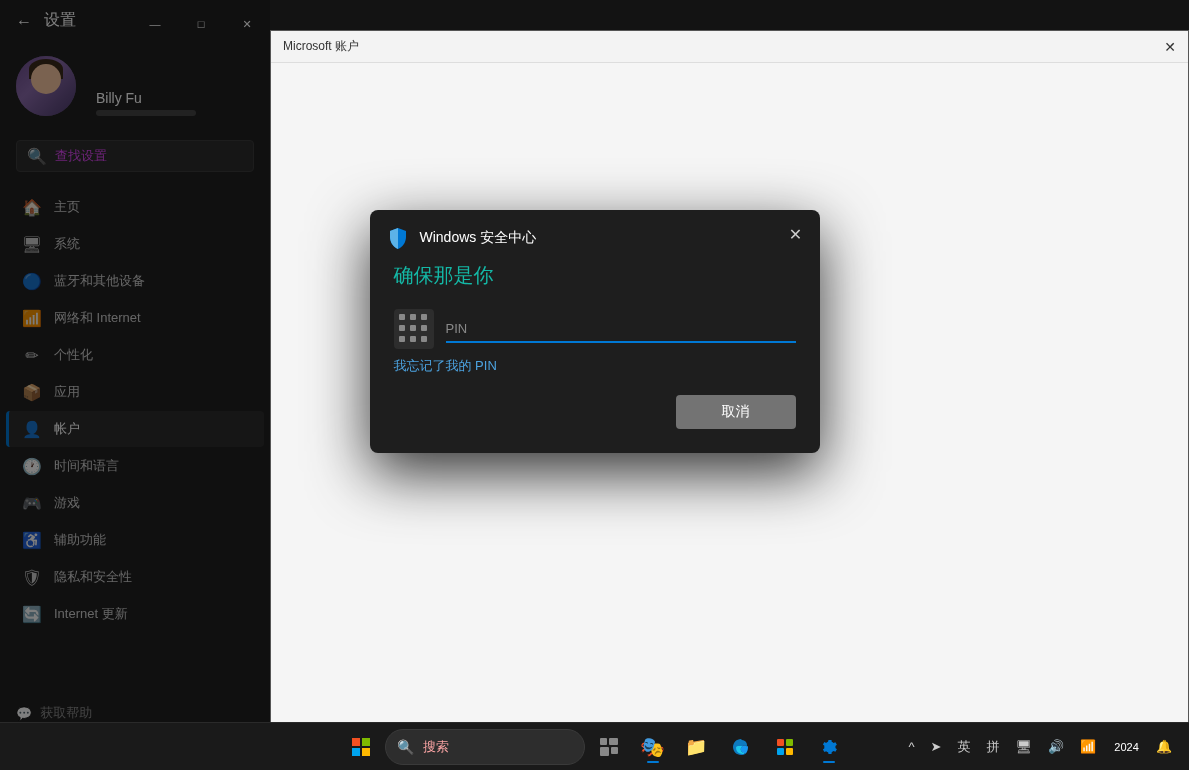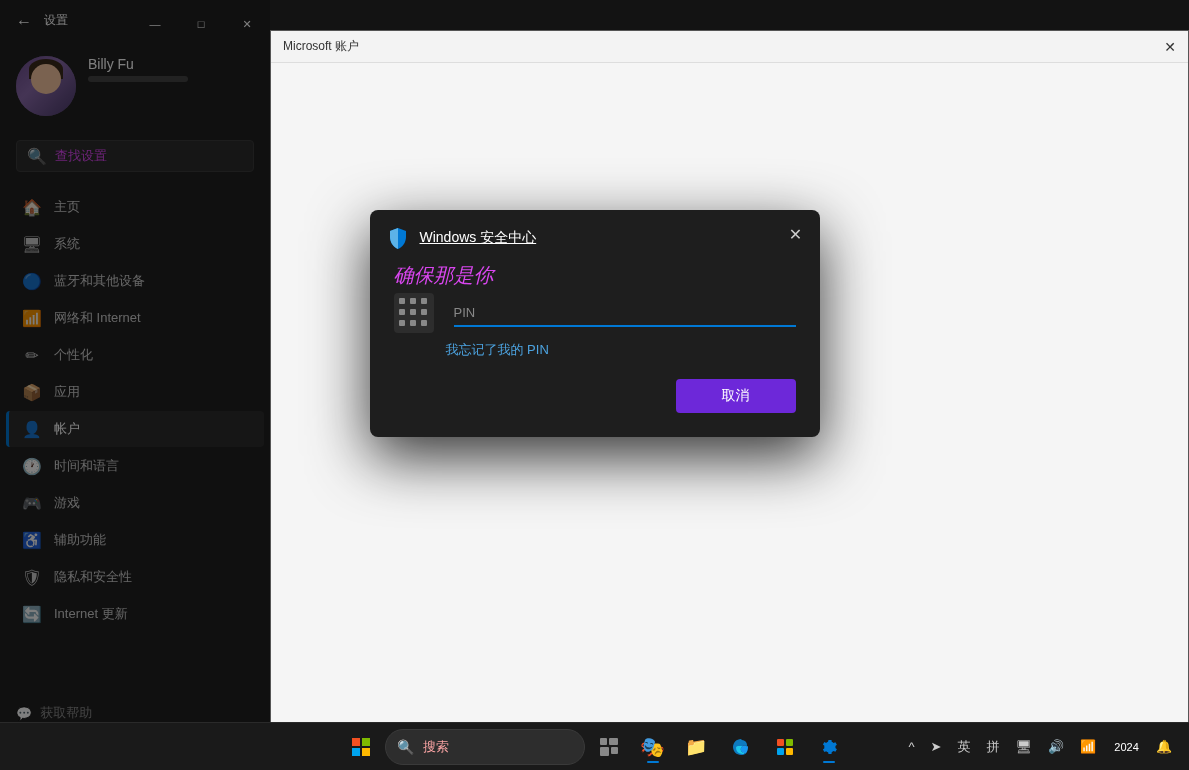--- a/index.html
+++ b/index.html
@@ -34,21 +34,21 @@
     }
 
     .title-bar-back {
       color: #fff;
       font-size: 16px;
       cursor: pointer;
     }
 
     .title-bar-title {
       color: #fff;
-      font-size: 12px;
+      font-size: 16px;
     }
 
     .window-controls {
       position: absolute;
       top: 8px;
       right: 0;
       display: flex;
       gap: 0;
     }
 
@@ -61,23 +61,23 @@
       color: #fff;
       font-size: 11px;
       cursor: pointer;
       background: transparent;
       border: none;
     }
 
     
     .user-profile {
       display: flex;
-      align-items: flex-start;
+      align-items: flex-end;
       padding: 16px 16px;
-      gap: 12px;
+      gap: 20px;
     }
 
     .avatar {
       width: 60px;
       height: 60px;
       border-radius: 50%;
       background: #5a4a6a;
       overflow: hidden;
       flex-shrink: 0;
       display: flex;
@@ -337,21 +337,20 @@
     .sec-shield-icon {
       width: 24px;
       height: 24px;
       margin-right: 10px;
       flex-shrink: 0;
     }
 
     .sec-title-text {
       color: #fff;
       font-size: 14px;
-      text-decoration: underline;
     }
 
     .sec-close-btn {
       position: absolute;
       right: 8px;
       top: 8px;
       width: 32px;
       height: 32px;
       display: flex;
       align-items: center;
@@ -362,41 +361,40 @@
       background: transparent;
       border-radius: 4px;
       font-size: 16px;
     }
 
     .sec-body {
       padding: 0 24px;
     }
 
     .sec-heading {
-      color: #d946ef;
+      color: #14b8a6;
       font-size: 20px;
       font-weight: 400;
-      margin-bottom: 4px;
-      font-style: italic;
+      margin-bottom: 20px;
     }
 
     .sec-description {
       color: #ccc;
       font-size: 13px;
       margin-bottom: 20px;
     }
 
     .sec-description span {
       color: #4ca3e0;
     }
 
     .pin-input-row {
       display: flex;
       align-items: center;
-      gap: 20px;
+      gap: 12px;
       margin-bottom: 8px;
     }
 
     .pin-keypad-icon {
       width: 40px;
       height: 40px;
       background: #2d2d2d;
       border-radius: 4px;
       display: flex;
       align-items: center;
@@ -438,32 +436,31 @@
     }
 
     .forgot-pin-link {
       color: #4ca3e0;
       font-size: 13px;
       cursor: pointer;
       background: none;
       border: none;
       text-decoration: none;
       display: block;
-      margin-left: 52px;
       margin-bottom: 20px;
     }
 
     .sec-actions {
       display: flex;
       justify-content: flex-end;
       padding: 0 24px;
     }
 
     .cancel-btn {
-      background: #6d28d9;
+      background: #737373;
       color: #fff;
       border: none;
       padding: 8px 32px;
       border-radius: 4px;
       font-size: 14px;
       cursor: pointer;
       font-family: inherit;
       min-width: 120px;
       text-align: center;
     }

